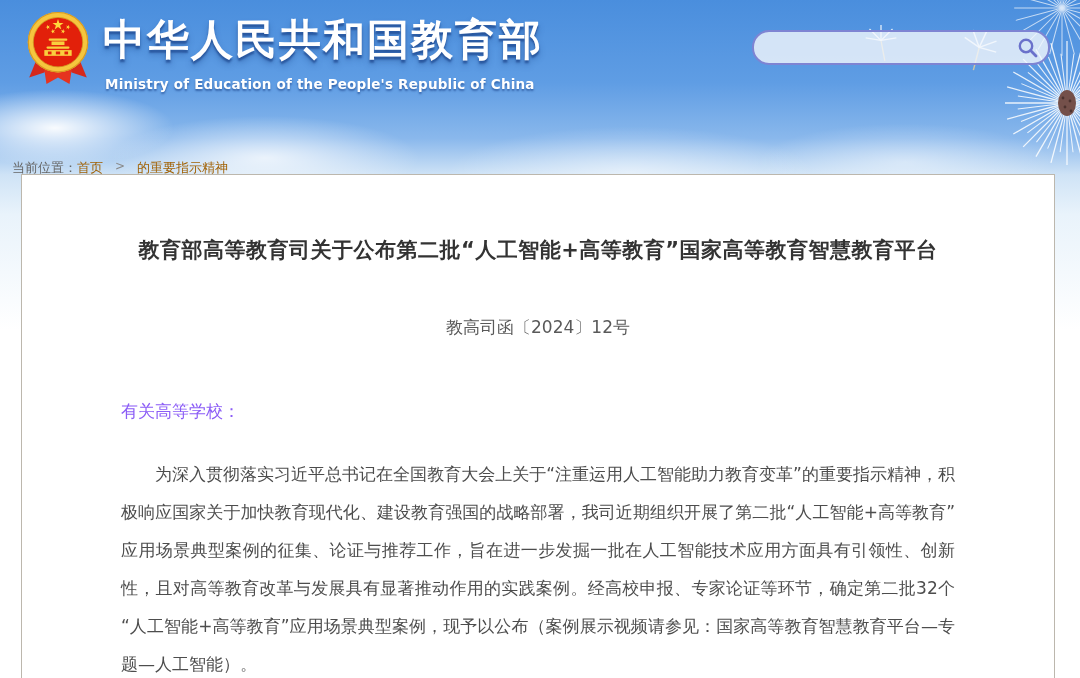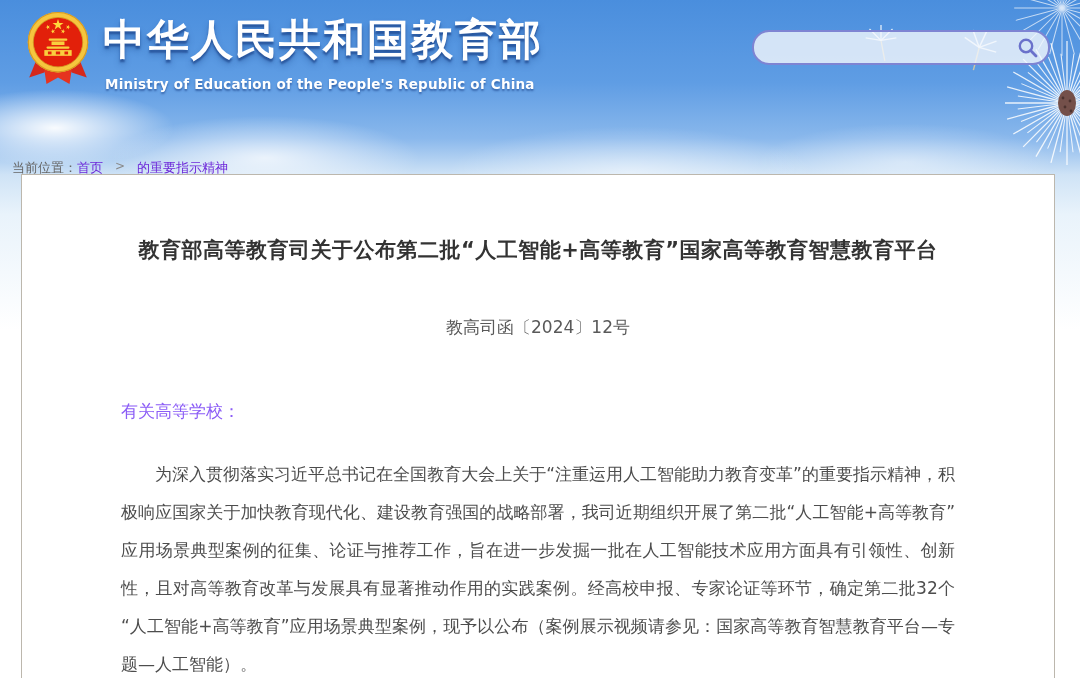--- a/index.html
+++ b/index.html
@@ -37,21 +37,21 @@
   .dand{position:absolute;pointer-events:none;}
   .dand-big{right:-62px;top:28px;width:150px;height:150px;}
   .dand-corner{right:-42px;top:-52px;width:120px;height:120px;opacity:.8;}
   .seed{position:absolute;pointer-events:none;opacity:.9;}
   .seed-1{left:858px;top:20px;width:46px;height:46px;}
   .seed-2{left:952px;top:24px;width:52px;height:52px;transform:rotate(25deg);}
 
   
   .breadcrumb{position:absolute;left:12px;top:159px;display:flex;align-items:flex-start;
       font-size:13px;color:#666;z-index:4;}
-  .breadcrumb .crumb-link{color:#6d28d9;cursor:pointer;text-decoration:none;}
+  .breadcrumb .crumb-link{color:#a16207;cursor:pointer;text-decoration:none;}
   .breadcrumb .sep{margin:0 12px;color:#888;font-size:12px;}
 
   
   .content-box{position:absolute;left:21px;top:174px;width:1034px;height:520px;
       background:#fff;border:1px solid #bcb7ad;box-sizing:border-box;
       padding:62px 99px 0 99px;z-index:3;}
   .notice-title{margin:0;font-size:21px;line-height:26px;font-weight:bold;color:#333;
       text-align:center;letter-spacing:.5px;}
   .doc-number{margin-top:54px;font-size:17px;line-height:20px;color:#595959;text-align:center;}
   .salutation{margin-top:62px;font-size:17px;line-height:24px;color:#8b5cf6;}

